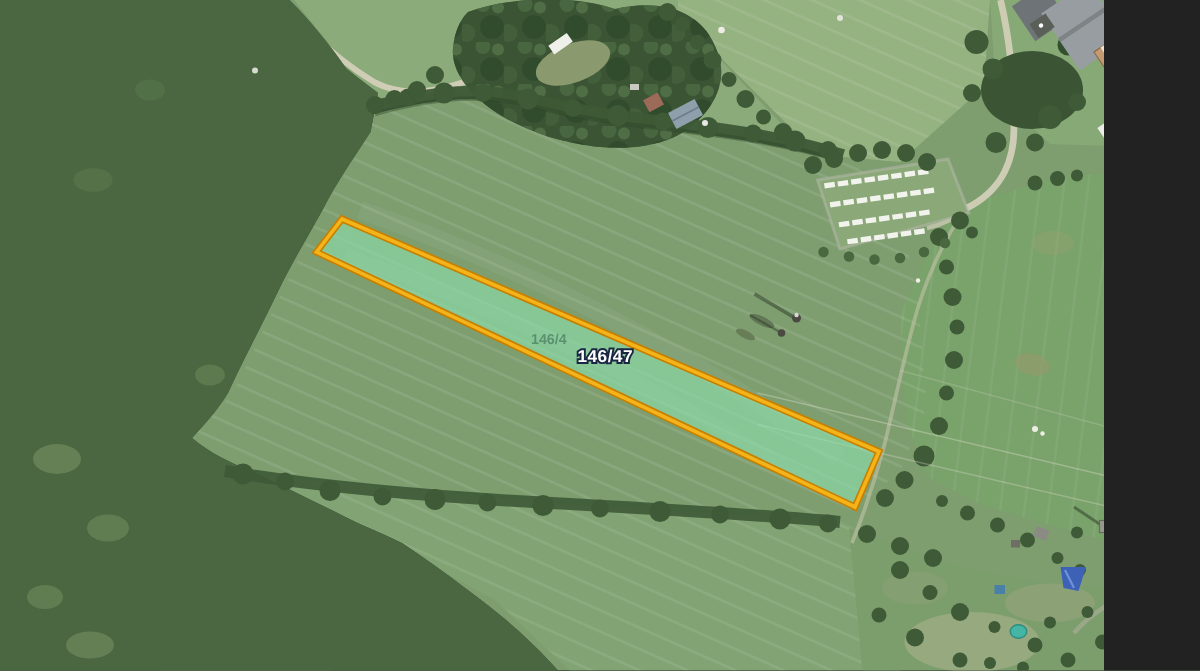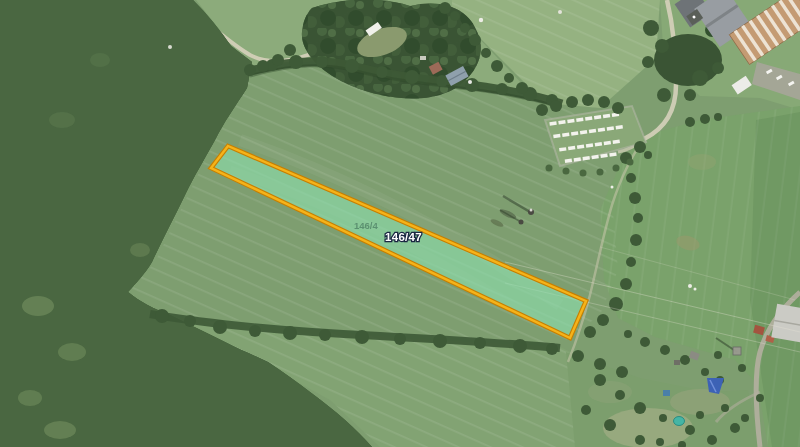--- a/index.html
+++ b/index.html
@@ -1,16 +1,16 @@
 <!DOCTYPE html>
 <html style="--field_main: #7E9E70; --field_top1: #8CAB7B; --field_top2: #95B281; --field_top3: #87A976; --field_right: #7AA26B; --field_bottom: #82A373; --field_bl: #88A577; --gardens: #7C9E6D; --forest: #4A6741; --forest_dark: #3A5434; --tree: #3E5A37; --hedge: #3D5936; --road: #D6D0BB; --track: #CFC9B2; --parcel_stroke: #F5B31A; --parcel_stroke_dark: #C77F00; --parcel_fill: rgba(140,225,175,0.62); --label_color: #FFFFFF; --label_outline: #1A2742; --faint_label: #2E5A49; --caravan_white: #F3F3ED; --roof_tan: #C49B73; --roof_stripe: #EDE3D4; --roof_gray: #989DA2; --pool_teal: #45B5A5; --tarp_blue: #3D62B5;"><head>
 <meta charset="utf-8">
 <style>
   html,body{margin:0;padding:0;background:#222;}
-  #viewport{width:800px;height:447px;overflow:hidden;position:relative;font-family:"Liberation Sans",sans-serif;}
+  #viewport{width:736px;height:447px;overflow:hidden;position:relative;font-family:"Liberation Sans",sans-serif;}
   svg{display:block;}
   text{font-family:"Liberation Sans",sans-serif;}
 </style>
 </head>
 <body>
 
 <div id="viewport">
 <svg width="800" height="447" viewBox="0 0 800 447">
   <defs>
     <pattern id="pat-forest" width="28" height="28" patternUnits="userSpaceOnUse">

